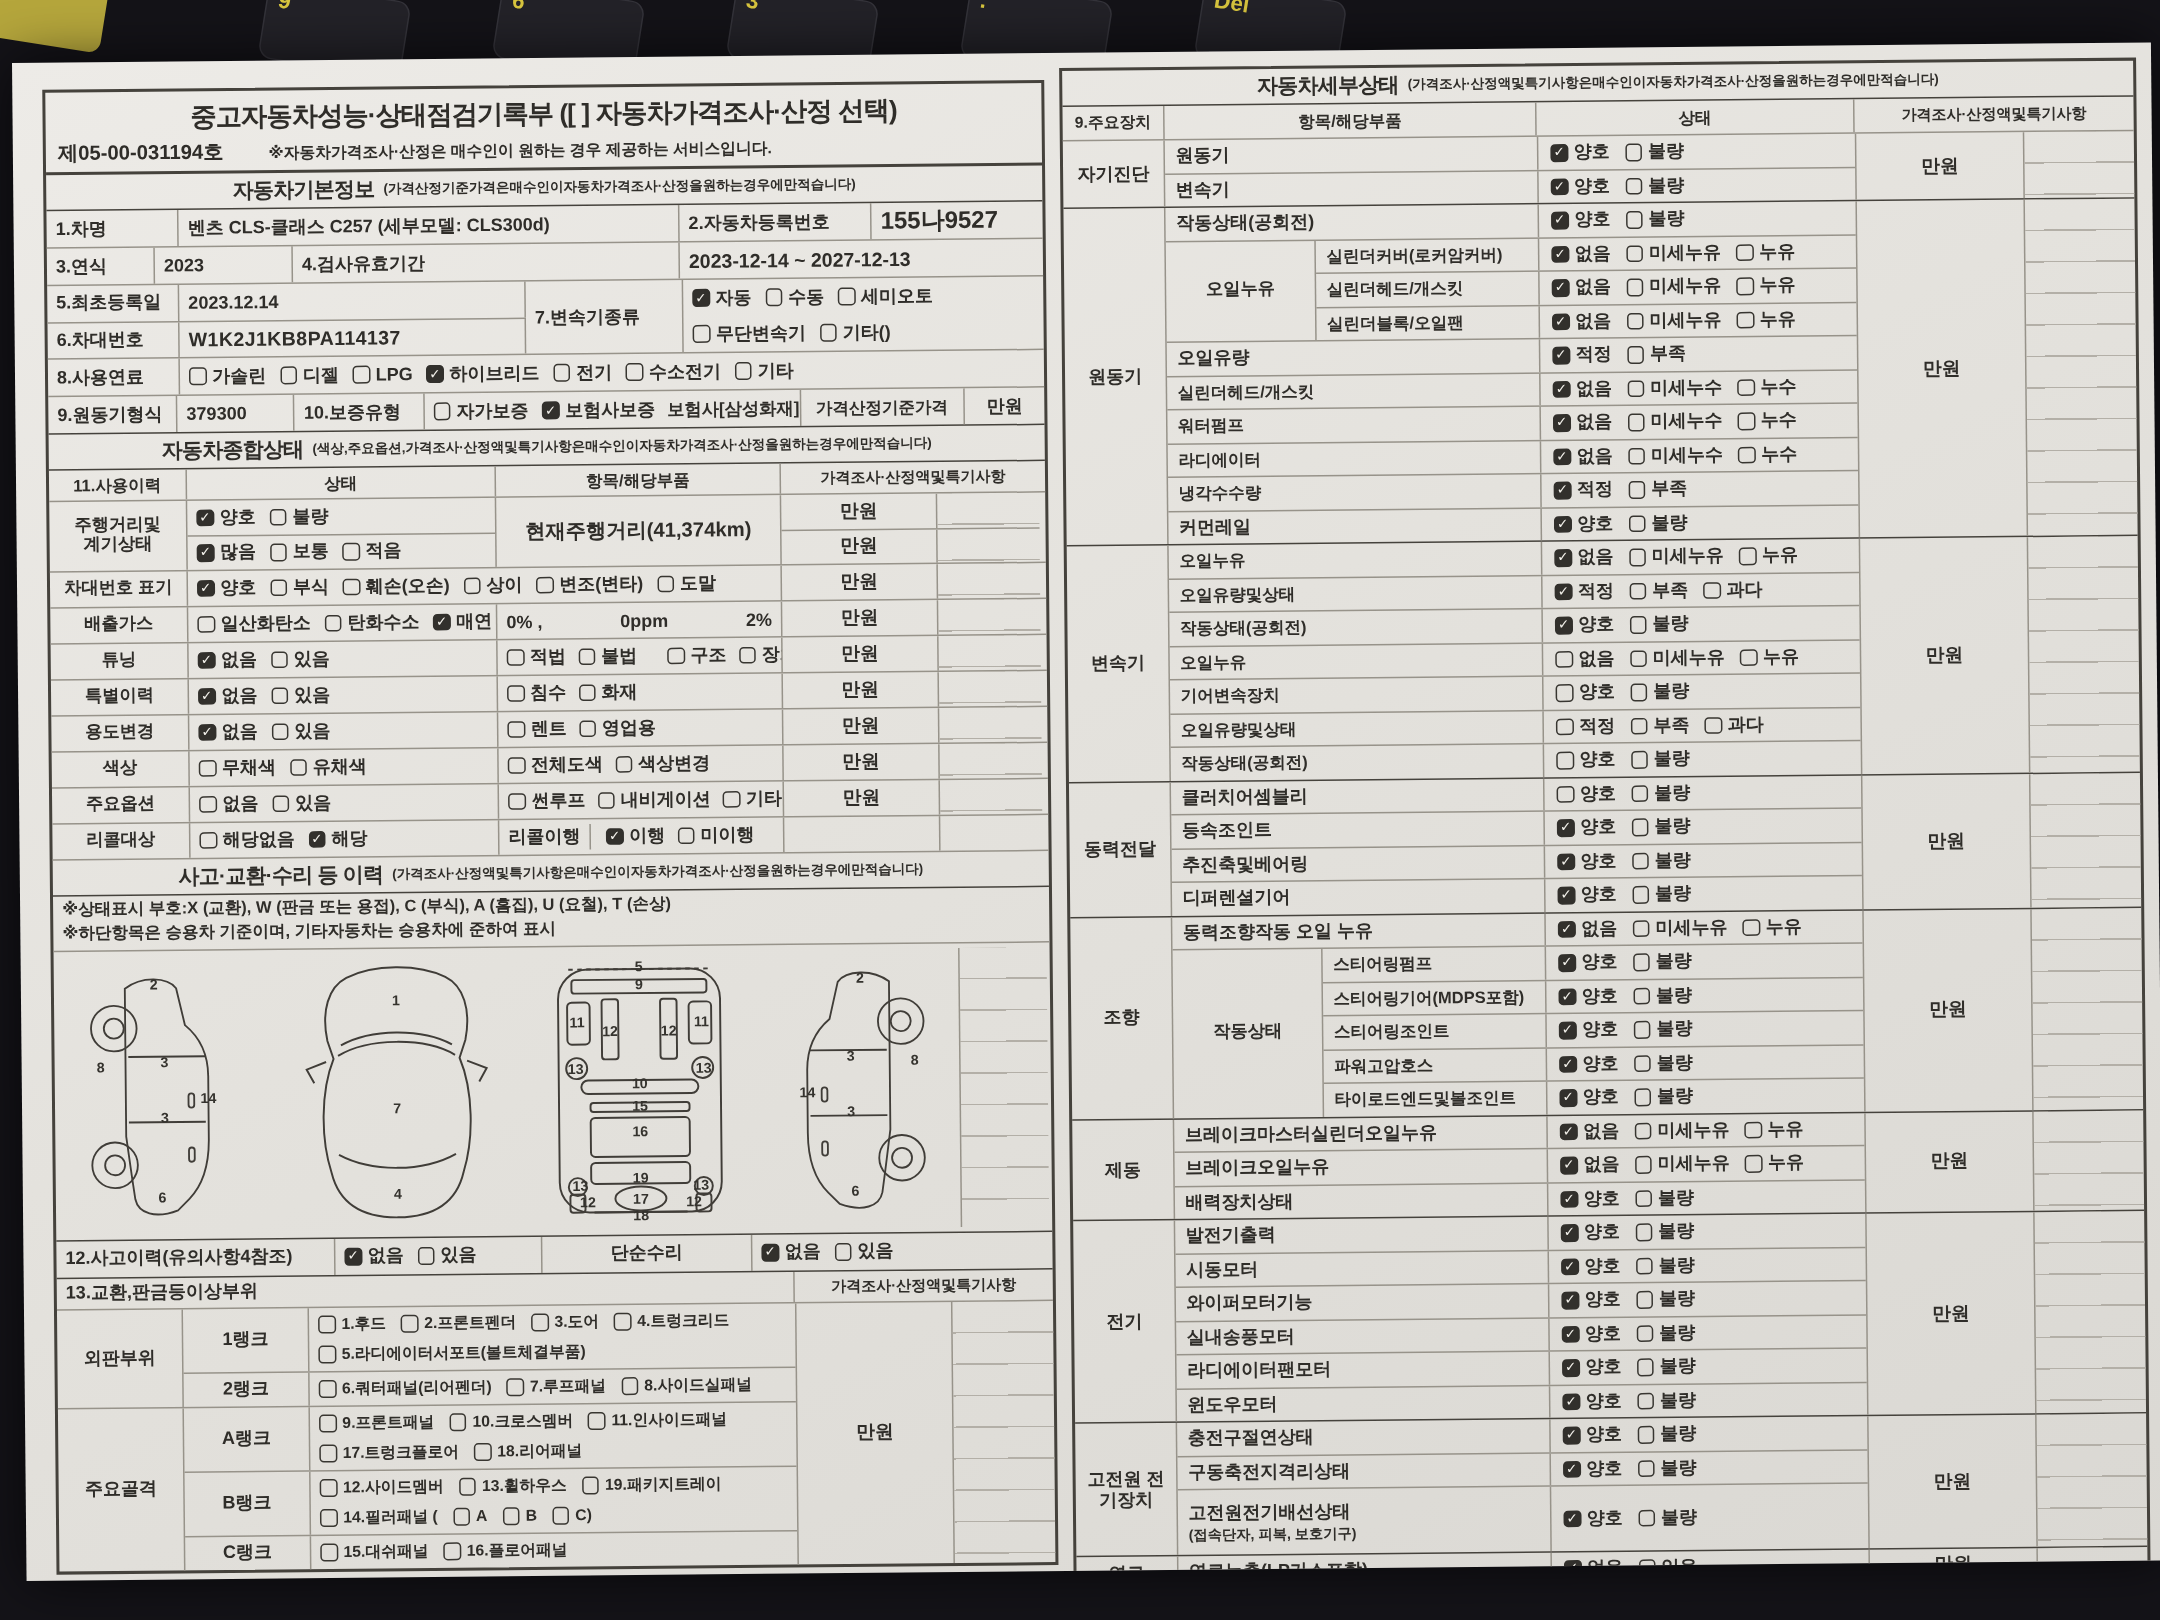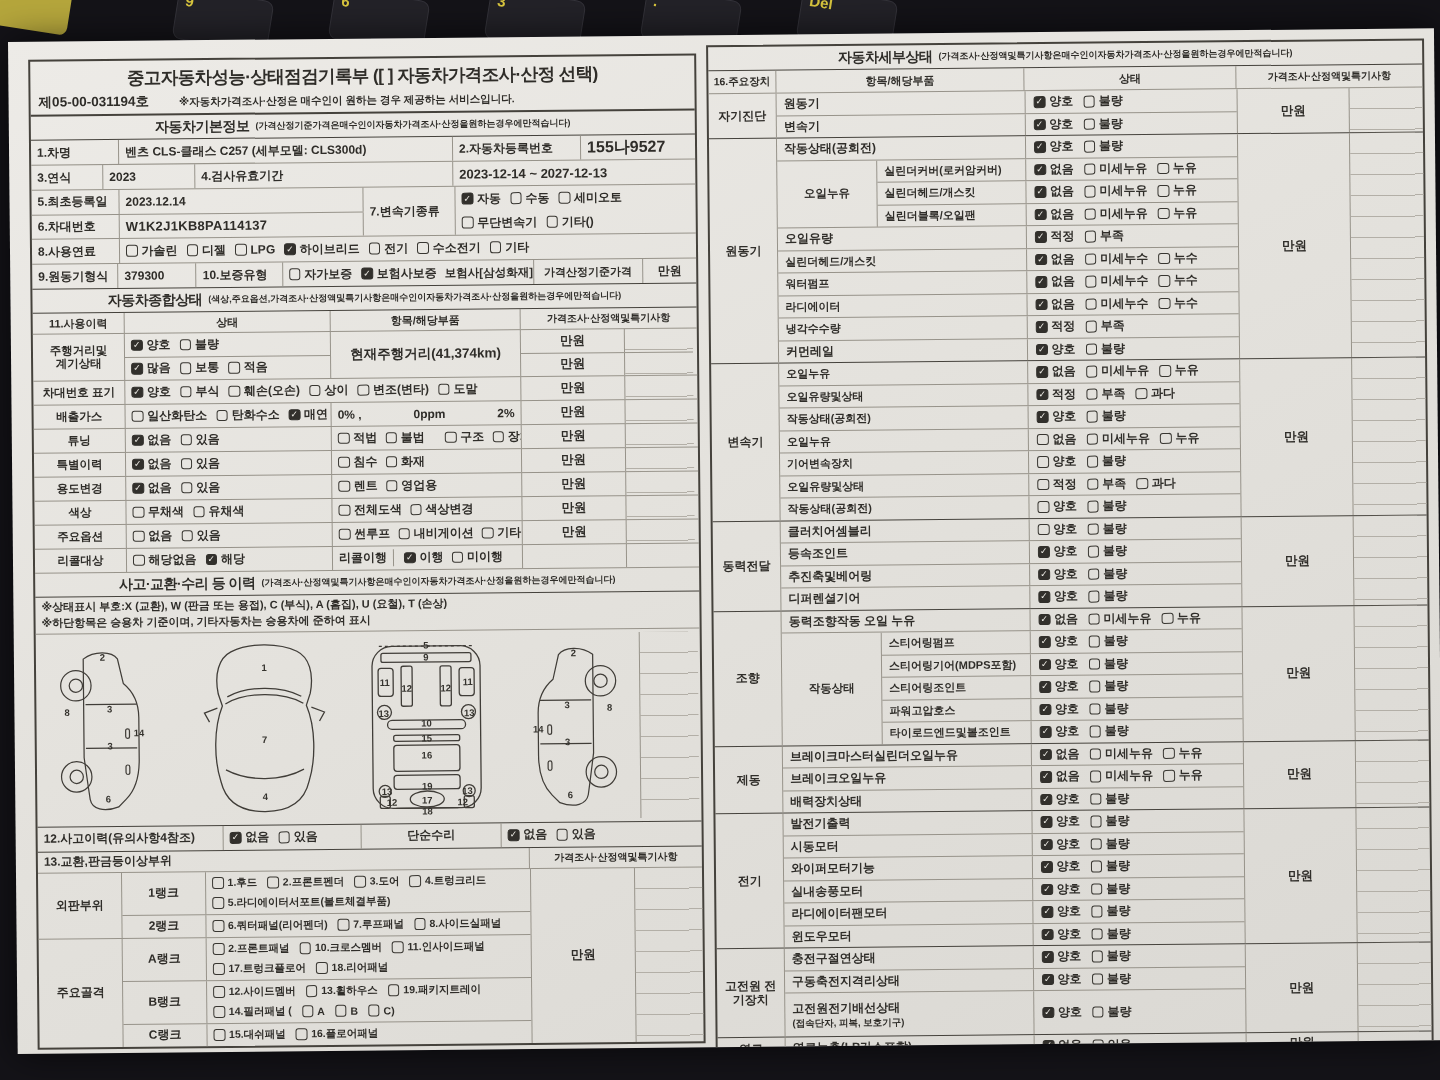--- a/index.html
+++ b/index.html
@@ -160,21 +160,21 @@
       <div class="col grow">
         <div class="subrow">
           <div class="bc" style="width:88px">5.최초등록일</div>
           <div class="bc grow">2023.12.14</div>
         </div>
         <div class="subrow bt">
           <div class="bc" style="width:88px">6.차대번호</div>
           <div class="bc grow vin">W1K2J1KB8PA114137</div>
         </div>
       </div>
-      <div class="bc" style="width:92px">7.변속기종류</div>
+      <div class="bc" style="width:105px">7.변속기종류</div>
       <div class="col last" style="width:240px">
         <div class="subrow optline" style="padding:0 6px">
             <span class="opt">
               <span class="cb ck">✓</span>
               <span class="ol">자동</span>
             </span>
             <span class="opt">
               <span class="cb"></span>
               <span class="ol">수동</span>
             </span>
@@ -700,21 +700,21 @@
           </div>
           <div class="pgroup">
             <div class="plab">주요골격</div>
             <div class="pranks">
               <div class="prank">
                 <div class="rlab">A랭크</div>
                 <div class="ritems">
                   <div class="rline">
                     <span class="opt">
                       <span class="cb"></span>
-                      <span class="ol">2.프론트패널</span>
+                      <span class="ol">9.프론트패널</span>
                     </span>
                     <span class="opt">
                       <span class="cb"></span>
                       <span class="ol">10.크로스멤버</span>
                     </span>
                     <span class="opt">
                       <span class="cb"></span>
                       <span class="ol">11.인사이드패널</span>
                     </span>
                   </div>
@@ -791,21 +791,21 @@
       </div>
     </div>
   </div>
 
   <div class="rpanel">
     <div class="sechdr">
       <b>자동차세부상태</b>
       <small>(가격조사·산정액및특기사항은매수인이자동차가격조사·산정을원하는경우에만적습니다)</small>
     </div>
     <div class="cols" style="height:22px">
-      <div class="ch" style="width:68px;font-size:10.5px">16.주요장치</div>
+      <div class="ch" style="width:68px;font-size:10.5px">9.주요장치</div>
       <div class="ch grow">항목/해당부품</div>
       <div class="ch" style="width:212px">상태</div>
       <div class="ch" style="width:186px;border-right:0;font-size:10px">가격조사·산정액및특기사항</div>
     </div>
     <div id="dbody">
         <div class="dgroup">
           <div class="glab">자기진단</div>
           <div class="dbody2">
             <div class="drow">
               <div class="ditem">원동기</div>

